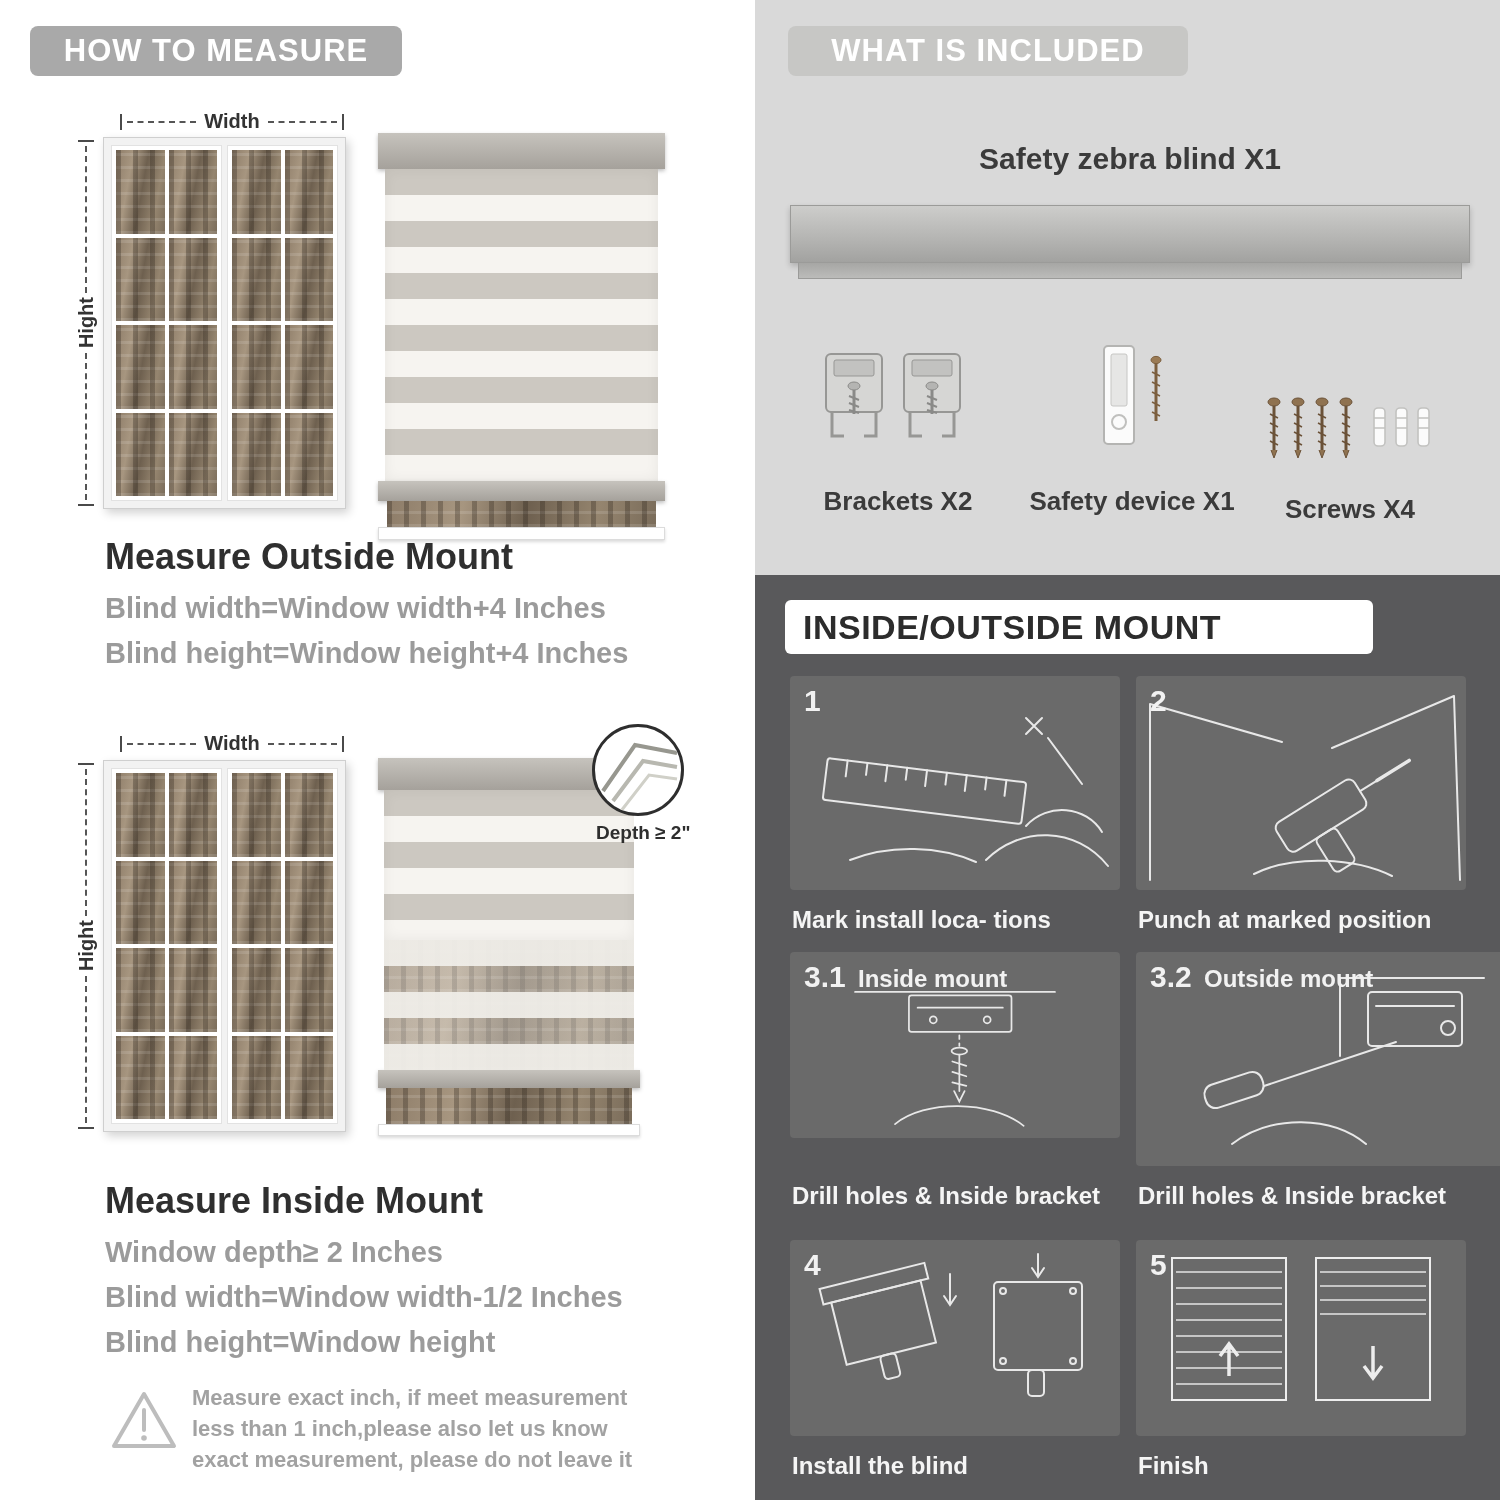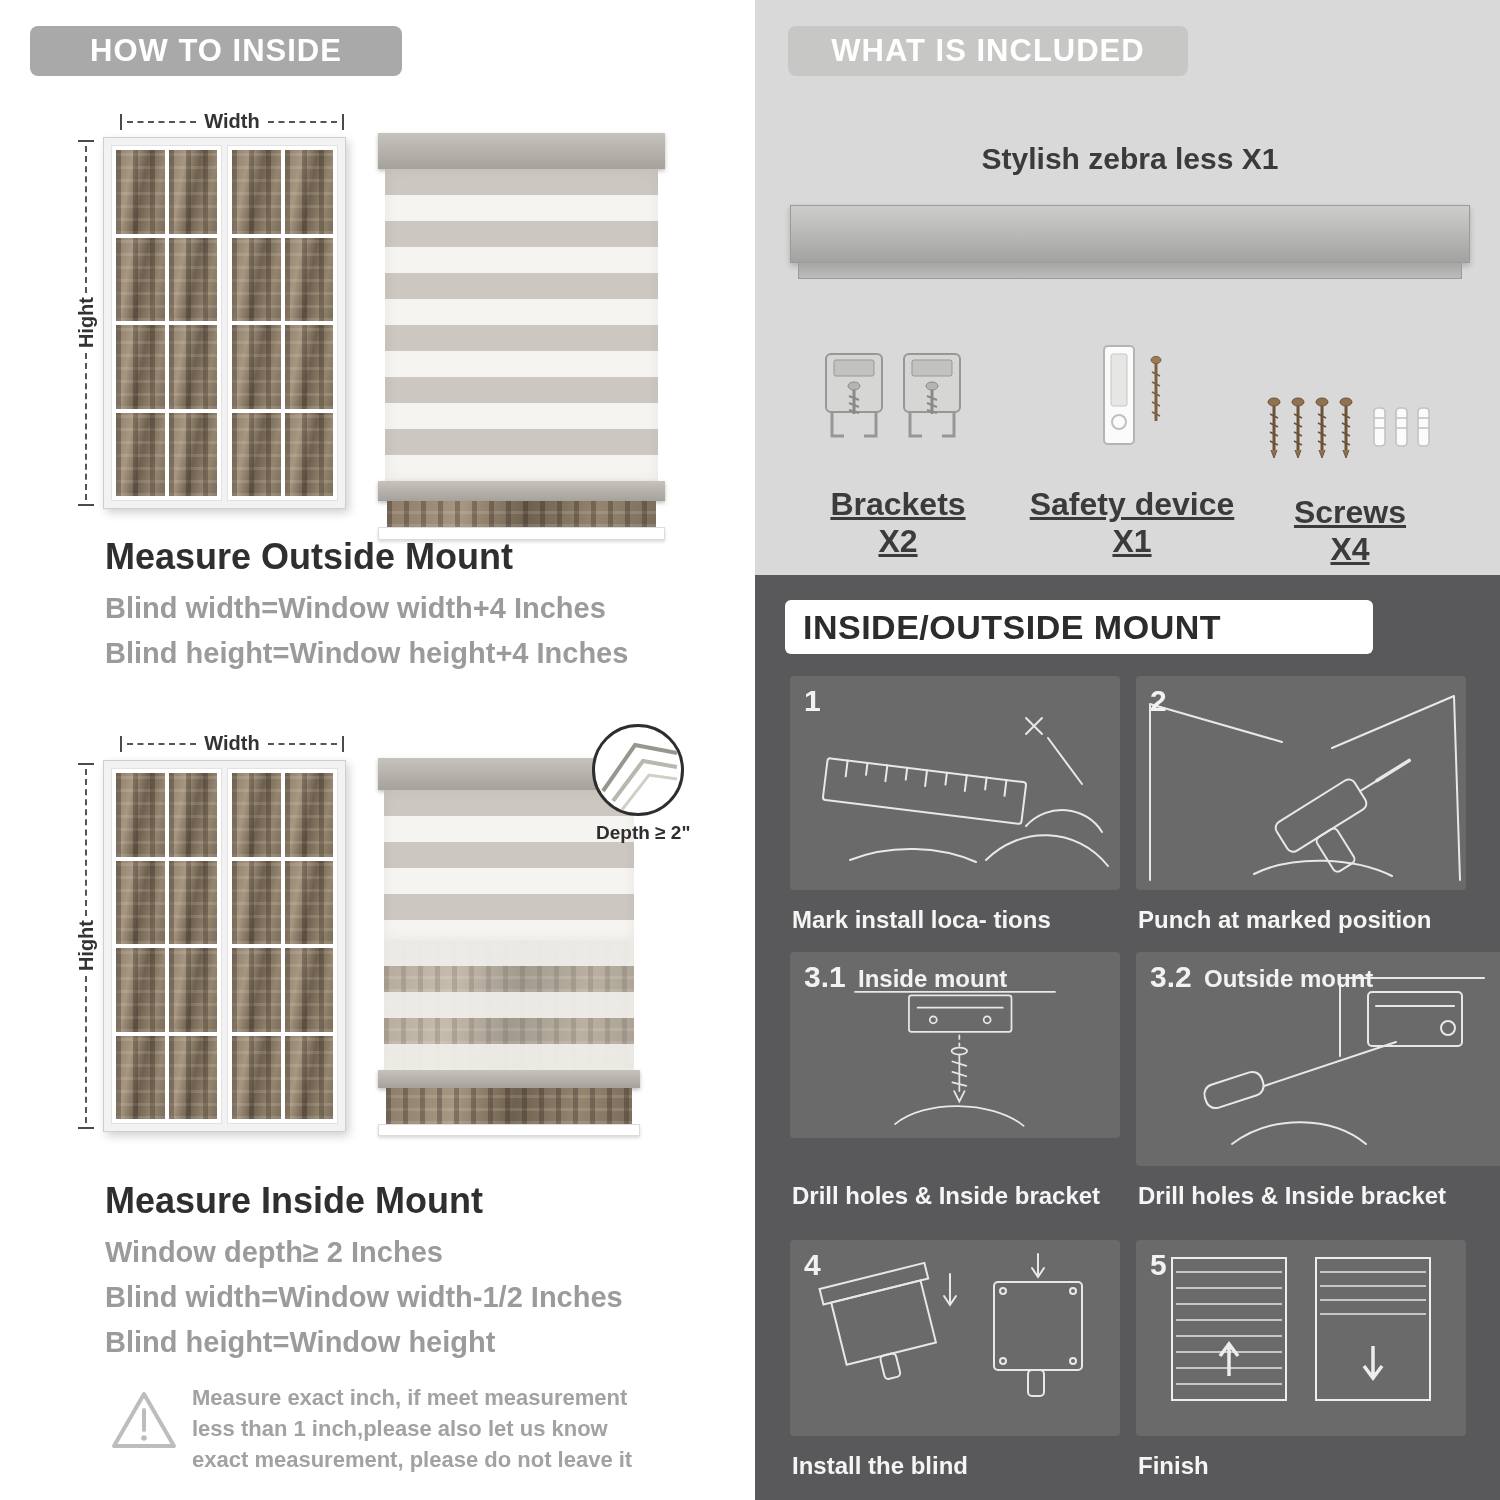--- a/index.html
+++ b/index.html
@@ -49,37 +49,37 @@
   .depth-circle{position:absolute;width:92px;height:92px;border-radius:50%;background:#fff;
                 border:3px solid #2e2e2e;overflow:hidden;}
   .depth-lbl{position:absolute;font-size:19px;font-weight:bold;color:#2e2e2e;}
 
   .warn-text{position:absolute;font-size:22px;font-weight:bold;color:#a2a2a2;line-height:31px;}
 
   
   .lt-section{position:absolute;background:#d9d9d9;}
   .dk-section{position:absolute;background:#59595b;}
   .blind-name{position:absolute;font-size:30px;font-weight:bold;color:#3b3b3b;text-align:center;}
-  .item-lbl{position:absolute;font-size:32px;font-weight:bold;color:#3b3b3b;text-align:center;text-decoration:underline;}
+  .item-lbl{position:absolute;font-size:26px;font-weight:bold;color:#3b3b3b;text-align:center;}
   .mount-banner{position:absolute;background:#ffffff;border-radius:6px;display:flex;align-items:center;
                 padding-left:18px;font-size:34px;font-weight:bold;color:#2c2c2c;letter-spacing:.5px;}
   .step-panel{position:absolute;background:#6a6a6a;border-radius:4px;overflow:hidden;}
   .step-num{position:absolute;top:8px;left:14px;font-size:30px;font-weight:bold;color:#f2f2f2;z-index:2;}
   .step-lab{position:absolute;top:13px;left:68px;font-size:24px;font-weight:bold;color:#f2f2f2;z-index:2;}
   .step-cap{position:absolute;font-size:24px;font-weight:bold;color:#f5f5f5;white-space:nowrap;margin-top:8px;}
   .art{position:absolute;inset:0;width:100%;height:100%;}
 
   .hr-main{position:absolute;background:linear-gradient(180deg,#cdcdcb 0%,#b6b6b4 55%,#a2a2a0 100%);
            border:1px solid #9b9b99;box-shadow:0 3px 6px rgba(0,0,0,.2);}
   .hr-lip{position:absolute;background:linear-gradient(180deg,#a6a6a4,#bcbcba);border:1px solid #9b9b99;border-top:none;}
 </style>
 </head>
 <body>
 
-<div class="abs banner left-hdr" style="left:30px;top:26px;width:372px;height:50px;">HOW TO INSIDE</div>
+<div class="abs banner left-hdr" style="left:30px;top:26px;width:372px;height:50px;">HOW TO MEASURE</div>
 
 <div class="h-measure" style="left:112px;top:110px;width:232px;">
   <span class="tick"></span>
   <span class="dash"></span>
   <span class="lbl">Width</span>
   <span class="dash"></span>
   <span class="tick"></span>
 </div>
 
 <div class="v-measure" style="left:74px;top:140px;height:366px;">
@@ -201,21 +201,21 @@
     <circle cx="36" cy="50" r="2.8" fill="#bdbdbd"></circle>
   </svg>
 </div>
 <div class="warn-text" style="left:192px;top:1382px;width:452px;">Measure exact inch, if meet measurement less than 1 inch,please also let us know exact measurement, please do not leave it</div>
 
 <div class="lt-section" style="left:755px;top:0;width:745px;height:575px;"></div>
 <div class="dk-section" style="left:755px;top:575px;width:745px;height:925px;"></div>
 
 <div class="abs banner right-hdr" style="left:788px;top:26px;width:400px;height:50px;">WHAT IS INCLUDED</div>
 
-<div class="blind-name" style="left:790px;top:142px;width:680px;">Stylish zebra less X1</div>
+<div class="blind-name" style="left:790px;top:142px;width:680px;">Safety zebra blind X1</div>
 
 <div class="hr-main" style="left:790px;top:205px;width:680px;height:58px;"></div>
 <div class="hr-lip" style="left:798px;top:263px;width:664px;height:16px;"></div>
 
 <div class="abs" style="left:822px;top:350px;display:flex;gap:14px;">
   <svg width="64" height="96" viewBox="0 0 64 96">
     <rect x="4" y="4" width="56" height="58" rx="5" fill="#d6d6d4" stroke="#979795" stroke-width="2"></rect>
     <rect x="12" y="10" width="40" height="16" rx="2" fill="#c2c2c0" stroke="#979795"></rect>
     <ellipse cx="32" cy="36" rx="6" ry="4" fill="#b4b4b2" stroke="#8a8a88"></ellipse>
     <path d="M32 40 v24" stroke="#8a8a88" stroke-width="3" fill="none"></path>

